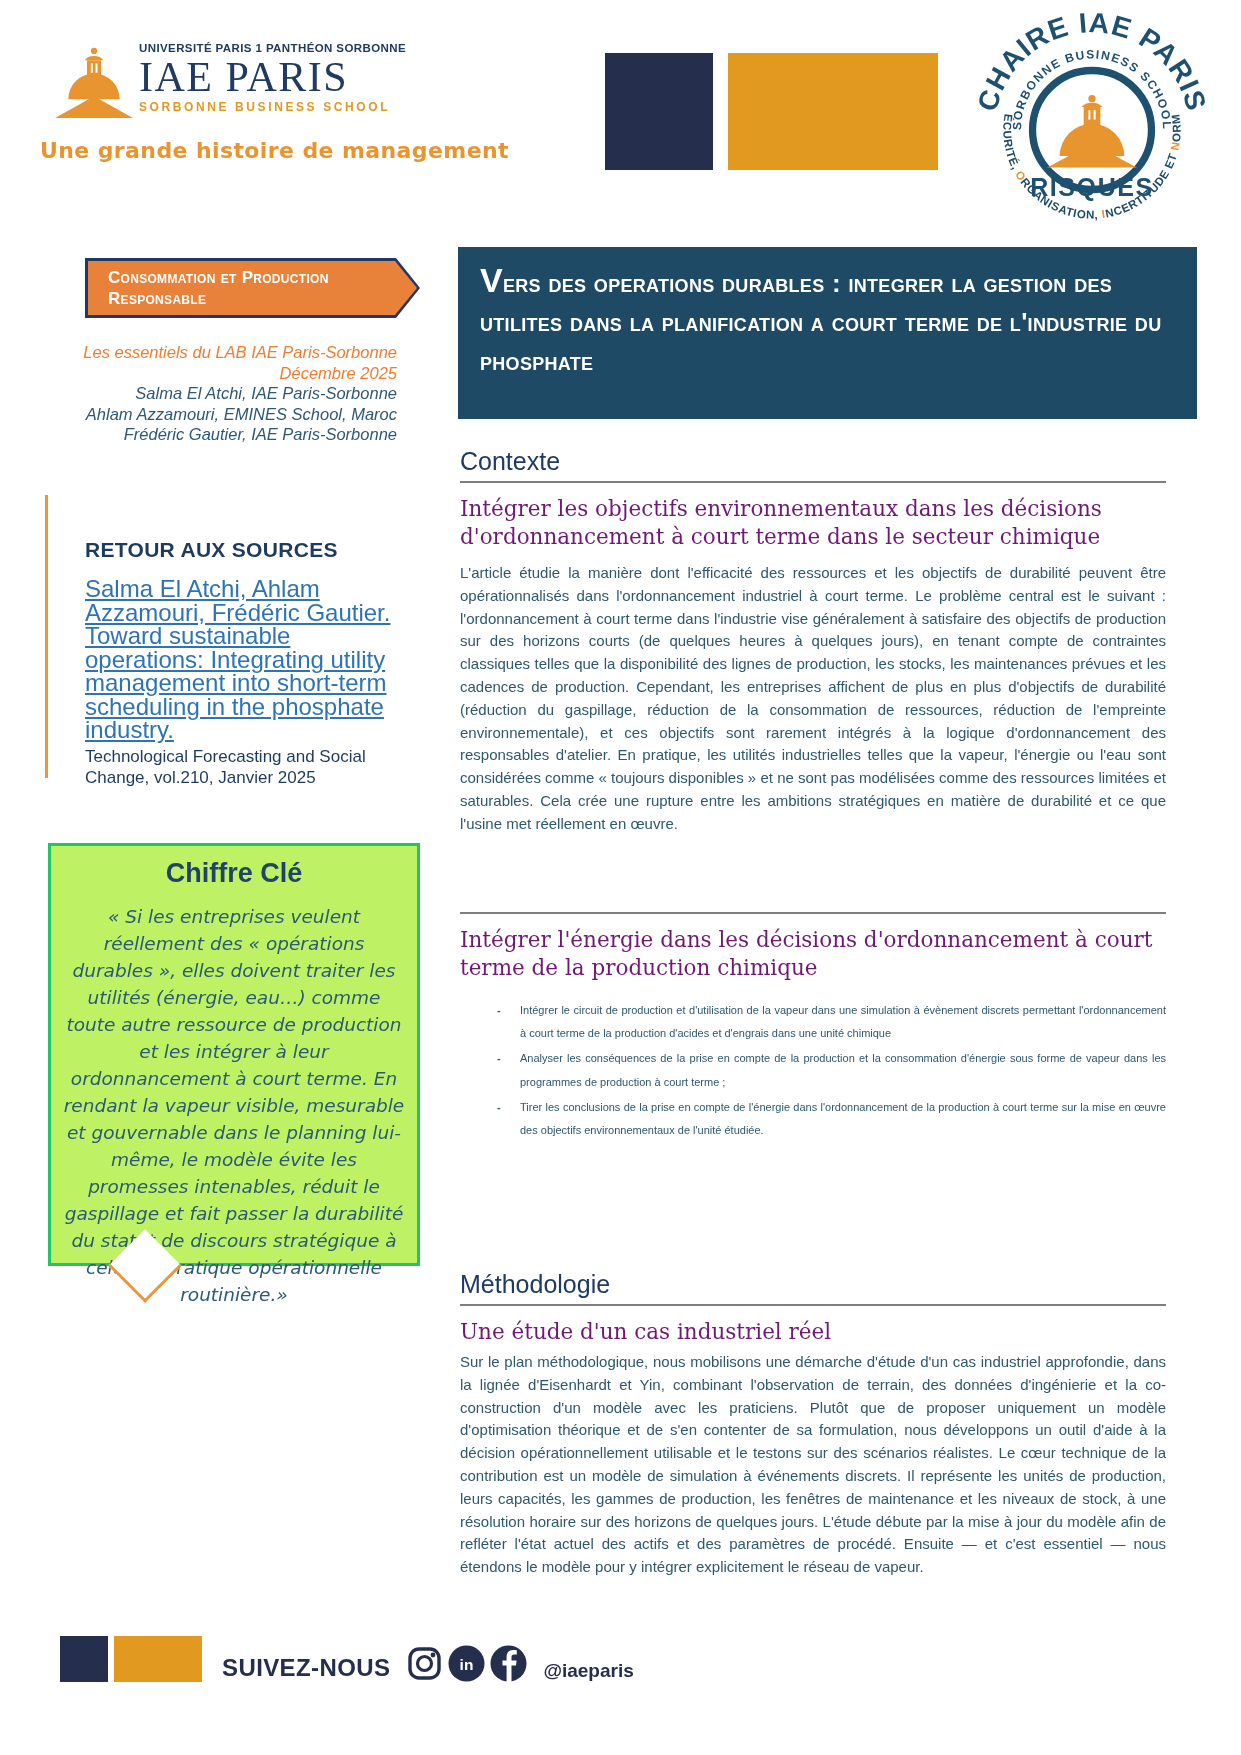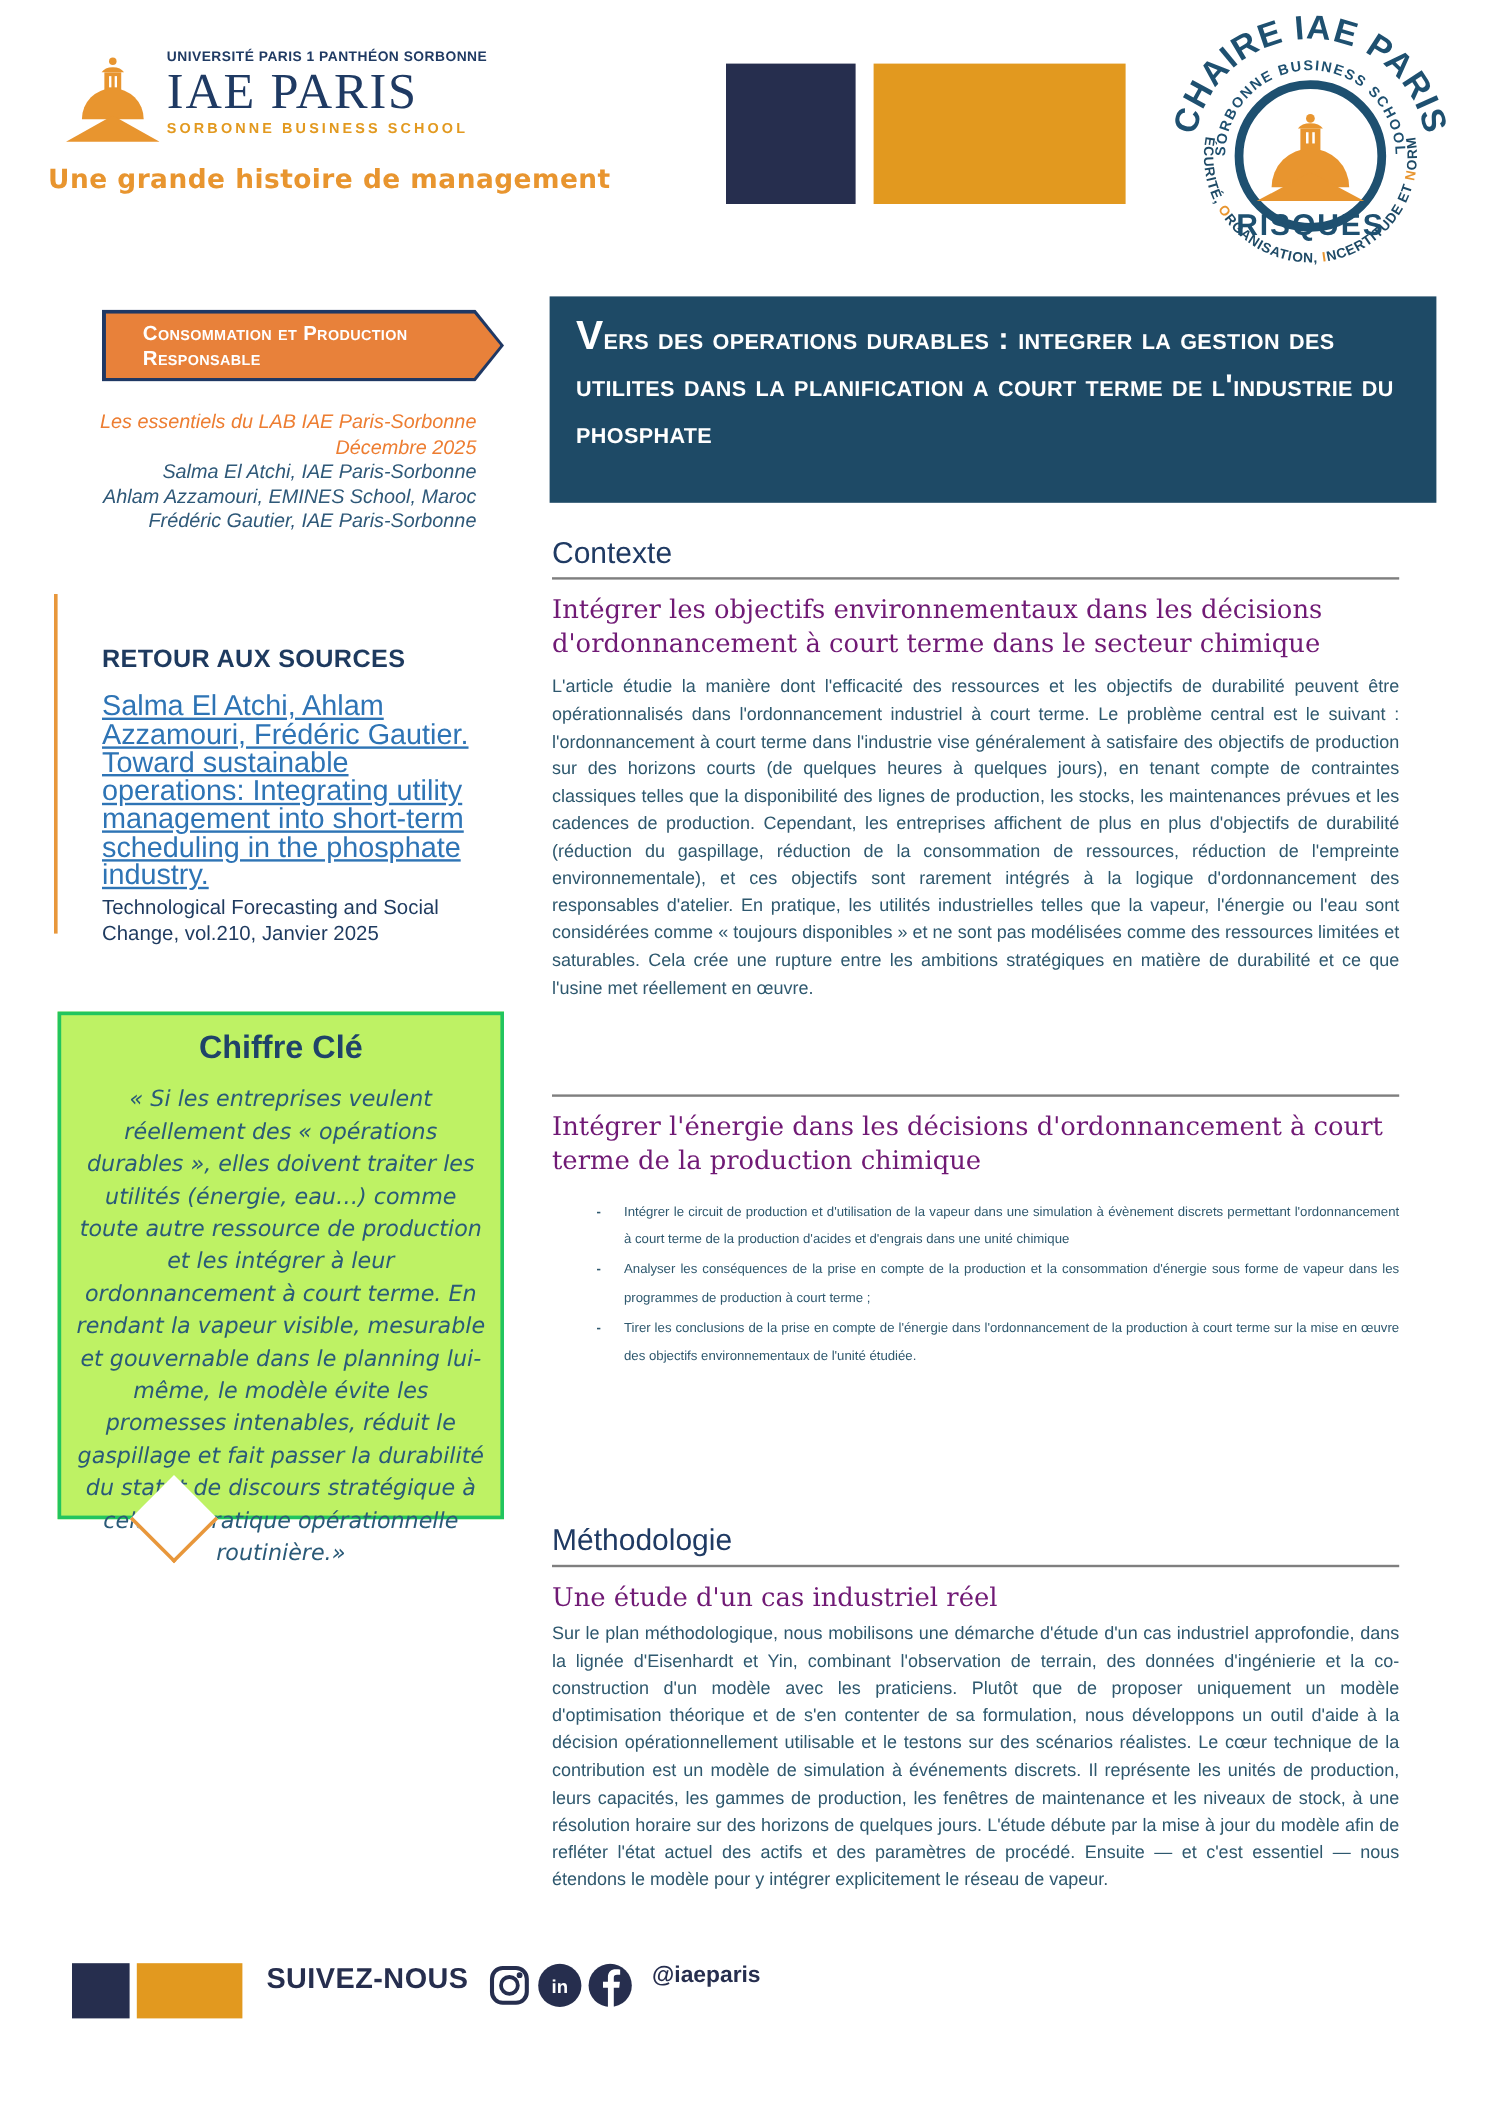--- a/index.html
+++ b/index.html
@@ -17,21 +17,21 @@
   .sq-orange-h { position:absolute; left:728px; top:53px; width:210px; height:117px; background:#E2991F; }
   .badge { position:absolute; left:972px; top:10px; width:240px; height:240px; }
 
   
   .banner { position:absolute; left:85px; top:258px; width:335px; height:60px;
             background:#1F3864;
             clip-path:polygon(0 0, calc(100% - 24px) 0, 100% 50%, calc(100% - 24px) 100%, 0 100%); }
   .banner-inner { position:absolute; left:3px; top:3px; right:3px; bottom:3px; background:#E8813A;
             clip-path:polygon(0 0, calc(100% - 22px) 0, 100% 50%, calc(100% - 22px) 100%, 0 100%);
             display:flex; align-items:center; }
-  .banner-label { padding-left:31px; padding-right:40px; color:#ffffff; font-weight:700; font-size:17px;
+  .banner-label { padding-left:20px; padding-right:40px; color:#ffffff; font-weight:700; font-size:17px;
             line-height:21px; font-variant:small-caps; letter-spacing:.3px; }
   .pub-block { position:absolute; left:60px; top:342px; width:337px; text-align:right;
             font-size:16.5px; line-height:20.5px;font-style:italic; }
   .pub-orange { color:#ED7D31; }
   .pub-navy { color:#2E5878; }
   .vline-orange { position:absolute; left:45px; top:495px; width:3px; height:283px; background:#E8973B; }
   .sources { position:absolute; left:85px; top:538px; width:314px; }
   .sources-heading { font-size:21px; font-weight:700; color:#1E3A5F; letter-spacing:.3px; }
   .sources-link { display:block; margin-top:15px; font-size:24px; line-height:23.5px; color:#2E74B5;
             text-decoration:underline; cursor:pointer; }
@@ -60,21 +60,21 @@
   .sec-rule { border:none; border-bottom:2px solid #7F7F7F; margin-top:6px; }
   .sec-sub { margin-top:12px; font-family:"DejaVu Serif", serif; font-size:21.5px; line-height:28px; color:#701a75; }
   .sec-body { margin-top:11px; font-size:15px; line-height:22.8px; color:#2E586E; text-align:justify; }
   .sec-body-tight { margin-top:5px; }
   .bullets { margin-top:17px; list-style:none; }
   .bullets li { position:relative; padding-left:60px; margin-bottom:2px; font-size:11px; line-height:23.2px;
             color:#2E586E; text-align:justify; }
   .bullets li::before { content:"-"; position:absolute; left:37px; top:0; font-weight:700; color:#2E586E; }
 
   
-  .footer { position:absolute; left:60px; top:1636px; display:flex; align-items:flex-start; }
+  .footer { position:absolute; left:60px; top:1636px; display:flex; align-items:flex-end; }
   .sq-navy-f { width:48px; height:46px; background:#262E4E; }
   .sq-orange-f { width:88px; height:46px; background:#E2991F; margin-left:6px; }
   .follow-label { margin-left:20px; font-size:24px; font-weight:700; color:#262E4E; letter-spacing:.4px; }
   .social { display:flex; align-items:center; margin-left:16px; gap:5px; }
   .social svg { display:block; cursor:pointer; }
   .handle { margin-left:16px; font-family:Liberation Sans, sans-serif; font-size:19px; font-weight:600; color:#262E4E; }
 </style>
 </head>
 <body>
 

